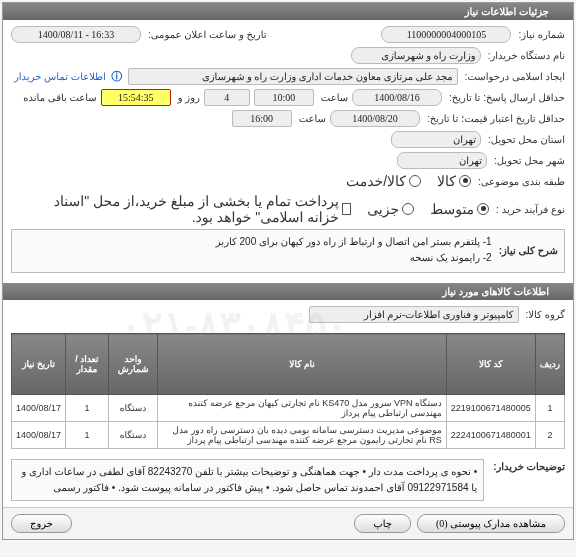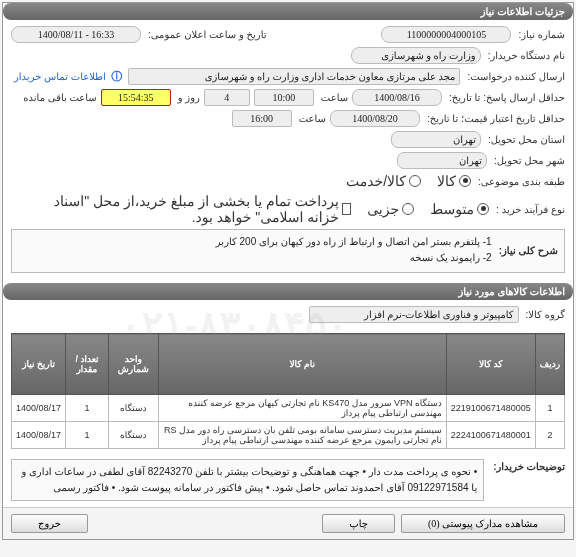--- a/index.html
+++ b/index.html
@@ -12,24 +12,23 @@
     color: #333;
   }
   .page {
     border: 1px solid #999;
     background: #fff;
     margin: 2px;
   }
   .section-header {
     background: linear-gradient(to bottom, #888, #666);
     color: #fff;
-    padding: 3px 8px;
+    padding: 3px 24px;
     font-size: 10px;
     font-weight: bold;
-    border-radius: 8px;
   }
   .form-area {
     padding: 6px 8px;
   }
   .row {
     display: flex;
     align-items: center;
     margin-bottom: 4px;
     gap: 4px;
   }
@@ -141,22 +140,22 @@
     display: flex;
     justify-content: space-between;
     align-items: center;
     padding: 6px 8px;
     border-top: 1px solid #ccc;
     background: #f4f4f4;
   }
   .btn {
     background: linear-gradient(to bottom, #fefefe, #ddd);
     border: 1px solid #999;
-    border-radius: 2px;
-    padding: 3px 26px;
+    border-radius: 9px;
+    padding: 3px 18px;
     font-size: 10px;
     font-family: Tahoma;
     cursor: pointer;
   }
   .flex-gap { display:flex; gap:6px; align-items:center; }
   .w120 { width:120px;border-radius:8px; }
   .w80 { width:80px;border-radius:7px; }
   .w60 { width:60px; }
   .w50 { width:50px; }
   .w36 { width:36px; }
@@ -194,21 +193,21 @@
       <span class="label">تاریخ و ساعت اعلان عمومی:</span>
       <span class="input num w120">1400/08/11 - 16:33</span>
     </div>
 
     <div class="row">
       <span class="label">نام دستگاه خریدار:</span>
       <span class="input w120">وزارت راه و شهرسازی</span>
     </div>
 
     <div class="row">
-      <span class="label">ارسال کننده درخواست:</span>
+      <span class="label">ایجاد اسلامی درخواست:</span>
       <span class="input wlong">مجد علی  مرتازی معاون خدمات اداری وزارت راه و شهرسازی</span>
       <span class="info-icon">ⓘ</span>
       <span class="label" style="color:#2266cc;cursor:pointer">اطلاعات تماس خریدار</span>
     </div>
 
     <div class="row">
       <span class="label">حداقل ارسال پاسخ: تا تاریخ:</span>
       <span class="input num w80">1400/08/16</span>
       <span class="label">ساعت</span>
       <span class="input num w50">10:00</span>
@@ -302,21 +301,21 @@
           <td>1</td>
           <td style="direction:ltr">2219100671480005</td>
           <td class="rt">دستگاه VPN سرور مدل KS470 نام تجارتی کیهان مرجع عرضه کننده مهندسی ارتباطی پیام پرداز</td>
           <td>دستگاه</td>
           <td>1</td>
           <td style="direction:ltr">1400/08/17</td>
         </tr>
         <tr>
           <td>2</td>
           <td style="direction:ltr">2224100671480001</td>
-          <td class="rt">سیستم مدیریت دسترسی سامانه بومی تلفن بان دسترسی راه دور مدل RS نام تجارتی رایمون مرجع عرضه کننده مهندسی ارتباطی پیام پرداز</td>
+          <td class="rt">موضوعی مدیریت دسترسی سامانه بومی دیده بان دسترسی راه دور مدل RS نام تجارتی رایمون مرجع عرضه کننده مهندسی ارتباطی پیام پرداز</td>
           <td>دستگاه</td>
           <td>1</td>
           <td style="direction:ltr">1400/08/17</td>
         </tr>
       </tbody>
     </table>
   </div>
 
   <div class="buyer-note">
     <span class="label" style="font-weight:bold">توضیحات خریدار:</span>

